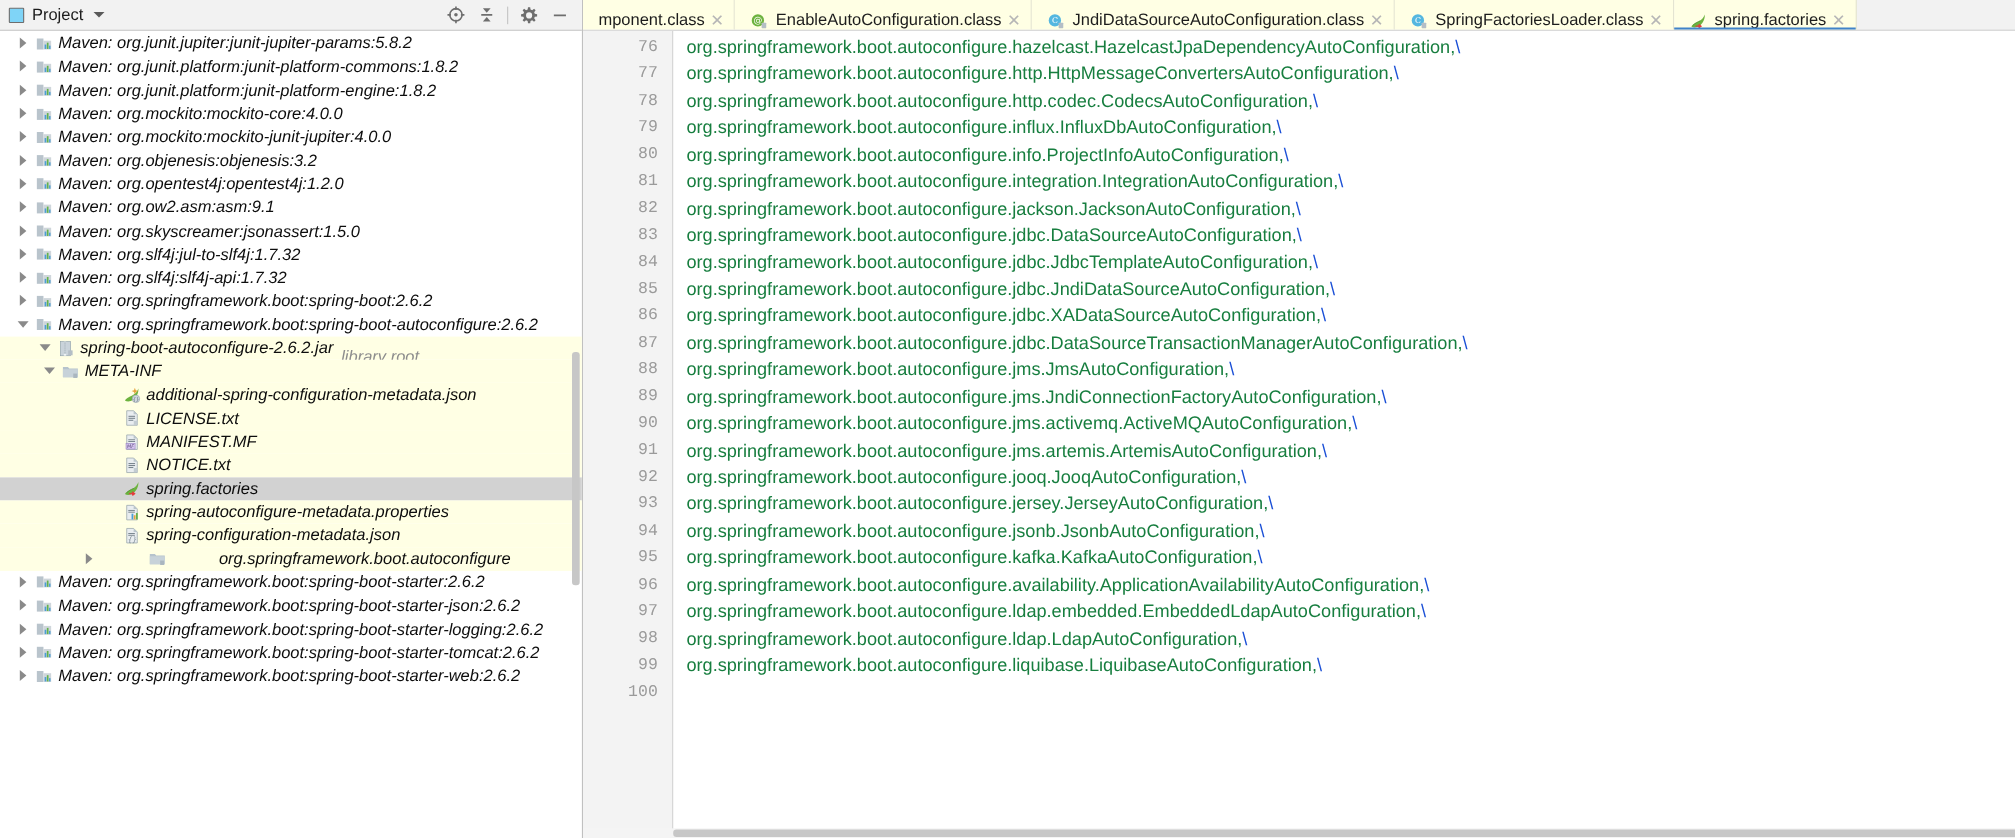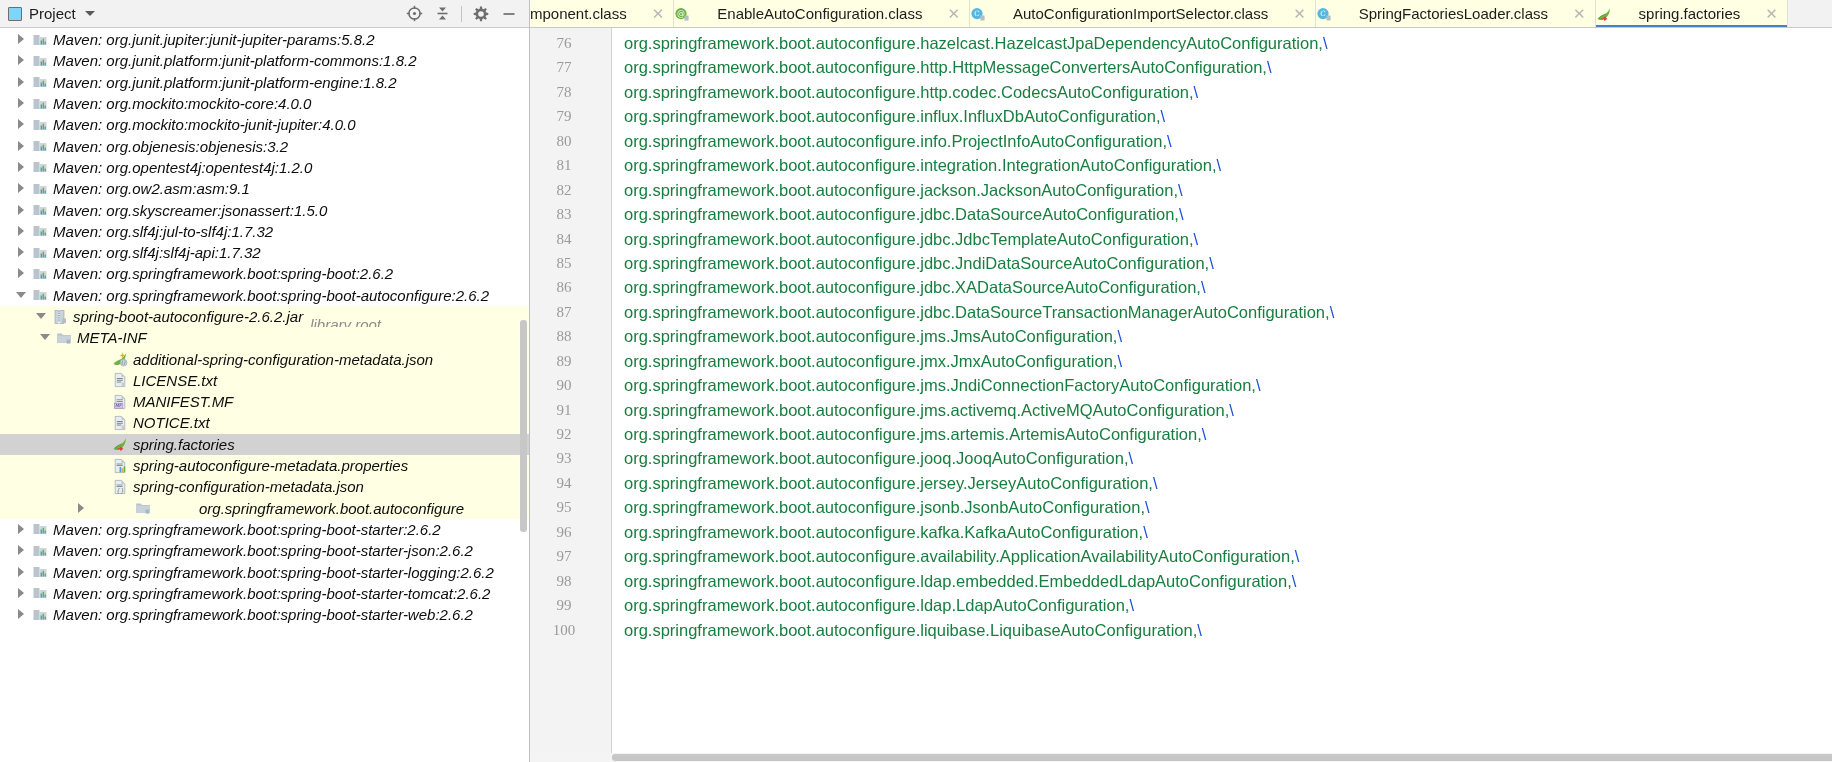--- a/index.html
+++ b/index.html
@@ -87,43 +87,43 @@
   }
 
   
   .editor-area{flex:1;height:762px;position:relative;display:flex;flex-direction:column;background:#ffffff;}
   .tabbar{
     height:27px;min-height:27px;background:#f2f2f2;
     border-bottom:1px solid #c9c9c9;
     display:flex;align-items:stretch;overflow:hidden;position:relative;
   }
   .tab{
-    display:flex;align-items:center;gap:22px;
-    padding:0 9px 0 0;font-size:15px;color:#1c1c1c;
+    display:flex;align-items:flex-end;gap:2px;
+    padding:0 9px 0 14px;font-size:15px;color:#1c1c1c;
     background:#ffffe4;white-space:nowrap;cursor:default;position:relative;
     border-right:1px solid #e2e2cf;
   }
   .tab.active{background:#ffffe4;}
   .tab.active::after{
     content:"";position:absolute;left:0;right:0;bottom:0;height:2px;background:#4083c9;
   }
   .tab .tclose{color:#b6b6b6;font-size:15px;line-height:1;margin-left:3px;}
 
   .editor{
     flex:1;position:relative;overflow:hidden;background:#ffffff;
     display:flex;
   }
   .gutter{
     width:82px;flex:0 0 82px;background:#f3f3f3;
     border-right:1px solid #d4d4d4;box-sizing:border-box;
     padding-top:3px;
   }
   .gline{
-    height:24.45px;line-height:24.45px;text-align:center;padding-right:13px;
-    font-family:Liberation Serif, serif;font-size:15px;color:#9a9a9a;
+    height:24.45px;line-height:24.45px;text-align:right;padding-right:13px;
+    font-family:Liberation Mono, monospace;font-size:15px;color:#9a9a9a;
   }
   .code{
     flex:1;padding-top:3px;padding-left:12px;overflow:hidden;white-space:nowrap;
   }
   .cline{
     height:24.45px;line-height:24.45px;
     font-family:Liberation Sans, sans-serif;font-size:16.5px;
     color:#177e3f;letter-spacing:0px;
   }
   .bs{color:#1a4fd6;}
@@ -521,21 +521,21 @@
           </svg>
           <span>EnableAutoConfiguration.class</span>
           <span class="tclose">✕</span>
         </div>
         <div class="tab">
           <svg class="ico" viewBox="0 0 16 16" width="16" height="16">
             <circle cx="7" cy="7.6" r="5.6" fill="#55b7e0"></circle>
             <text x="7" y="10.1" font-size="7.2" text-anchor="middle" fill="#ffffff" font-family="DejaVu Serif, serif">C</text>
             <rect x="10.4" y="9.6" width="4.2" height="5" fill="#b4bec6" rx="0.5"></rect>
           </svg>
-          <span>AutoConfigurationImportSelector.class</span>
+          <span>JndiDataSourceAutoConfiguration.class</span>
           <span class="tclose">✕</span>
         </div>
         <div class="tab">
           <svg class="ico" viewBox="0 0 16 16" width="16" height="16">
             <circle cx="7" cy="7.6" r="5.6" fill="#55b7e0"></circle>
             <text x="7" y="10.1" font-size="7.2" text-anchor="middle" fill="#ffffff" font-family="DejaVu Serif, serif">C</text>
             <rect x="10.4" y="9.6" width="4.2" height="5" fill="#b4bec6" rx="0.5"></rect>
           </svg>
           <span>SpringFactoriesLoader.class</span>
           <span class="tclose">✕</span>
@@ -585,21 +585,20 @@
           <div class="cline"><span>org.springframework.boot.autoconfigure.influx.InfluxDbAutoConfiguration,</span><span class="bs">\</span></div>
           <div class="cline"><span>org.springframework.boot.autoconfigure.info.ProjectInfoAutoConfiguration,</span><span class="bs">\</span></div>
           <div class="cline"><span>org.springframework.boot.autoconfigure.integration.IntegrationAutoConfiguration,</span><span class="bs">\</span></div>
           <div class="cline"><span>org.springframework.boot.autoconfigure.jackson.JacksonAutoConfiguration,</span><span class="bs">\</span></div>
           <div class="cline"><span>org.springframework.boot.autoconfigure.jdbc.DataSourceAutoConfiguration,</span><span class="bs">\</span></div>
           <div class="cline"><span>org.springframework.boot.autoconfigure.jdbc.JdbcTemplateAutoConfiguration,</span><span class="bs">\</span></div>
           <div class="cline"><span>org.springframework.boot.autoconfigure.jdbc.JndiDataSourceAutoConfiguration,</span><span class="bs">\</span></div>
           <div class="cline"><span>org.springframework.boot.autoconfigure.jdbc.XADataSourceAutoConfiguration,</span><span class="bs">\</span></div>
           <div class="cline"><span>org.springframework.boot.autoconfigure.jdbc.DataSourceTransactionManagerAutoConfiguration,</span><span class="bs">\</span></div>
           <div class="cline"><span>org.springframework.boot.autoconfigure.jms.JmsAutoConfiguration,</span><span class="bs">\</span></div>
-          <div class="cline"><span>org.springframework.boot.autoconfigure.jmx.JmxAutoConfiguration,</span><span class="bs">\</span></div>
           <div class="cline"><span>org.springframework.boot.autoconfigure.jms.JndiConnectionFactoryAutoConfiguration,</span><span class="bs">\</span></div>
           <div class="cline"><span>org.springframework.boot.autoconfigure.jms.activemq.ActiveMQAutoConfiguration,</span><span class="bs">\</span></div>
           <div class="cline"><span>org.springframework.boot.autoconfigure.jms.artemis.ArtemisAutoConfiguration,</span><span class="bs">\</span></div>
           <div class="cline"><span>org.springframework.boot.autoconfigure.jooq.JooqAutoConfiguration,</span><span class="bs">\</span></div>
           <div class="cline"><span>org.springframework.boot.autoconfigure.jersey.JerseyAutoConfiguration,</span><span class="bs">\</span></div>
           <div class="cline"><span>org.springframework.boot.autoconfigure.jsonb.JsonbAutoConfiguration,</span><span class="bs">\</span></div>
           <div class="cline"><span>org.springframework.boot.autoconfigure.kafka.KafkaAutoConfiguration,</span><span class="bs">\</span></div>
           <div class="cline"><span>org.springframework.boot.autoconfigure.availability.ApplicationAvailabilityAutoConfiguration,</span><span class="bs">\</span></div>
           <div class="cline"><span>org.springframework.boot.autoconfigure.ldap.embedded.EmbeddedLdapAutoConfiguration,</span><span class="bs">\</span></div>
           <div class="cline"><span>org.springframework.boot.autoconfigure.ldap.LdapAutoConfiguration,</span><span class="bs">\</span></div>

